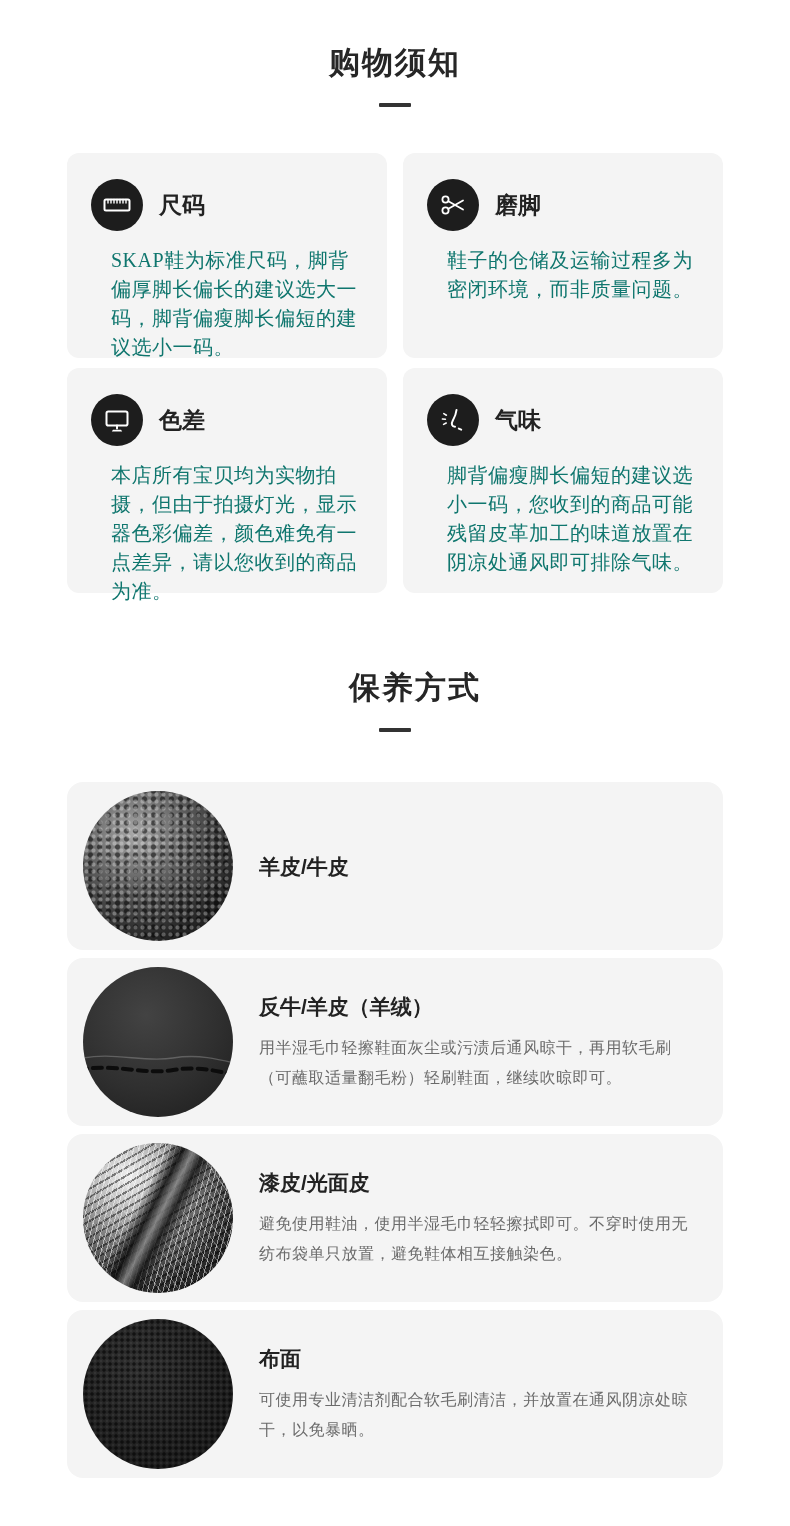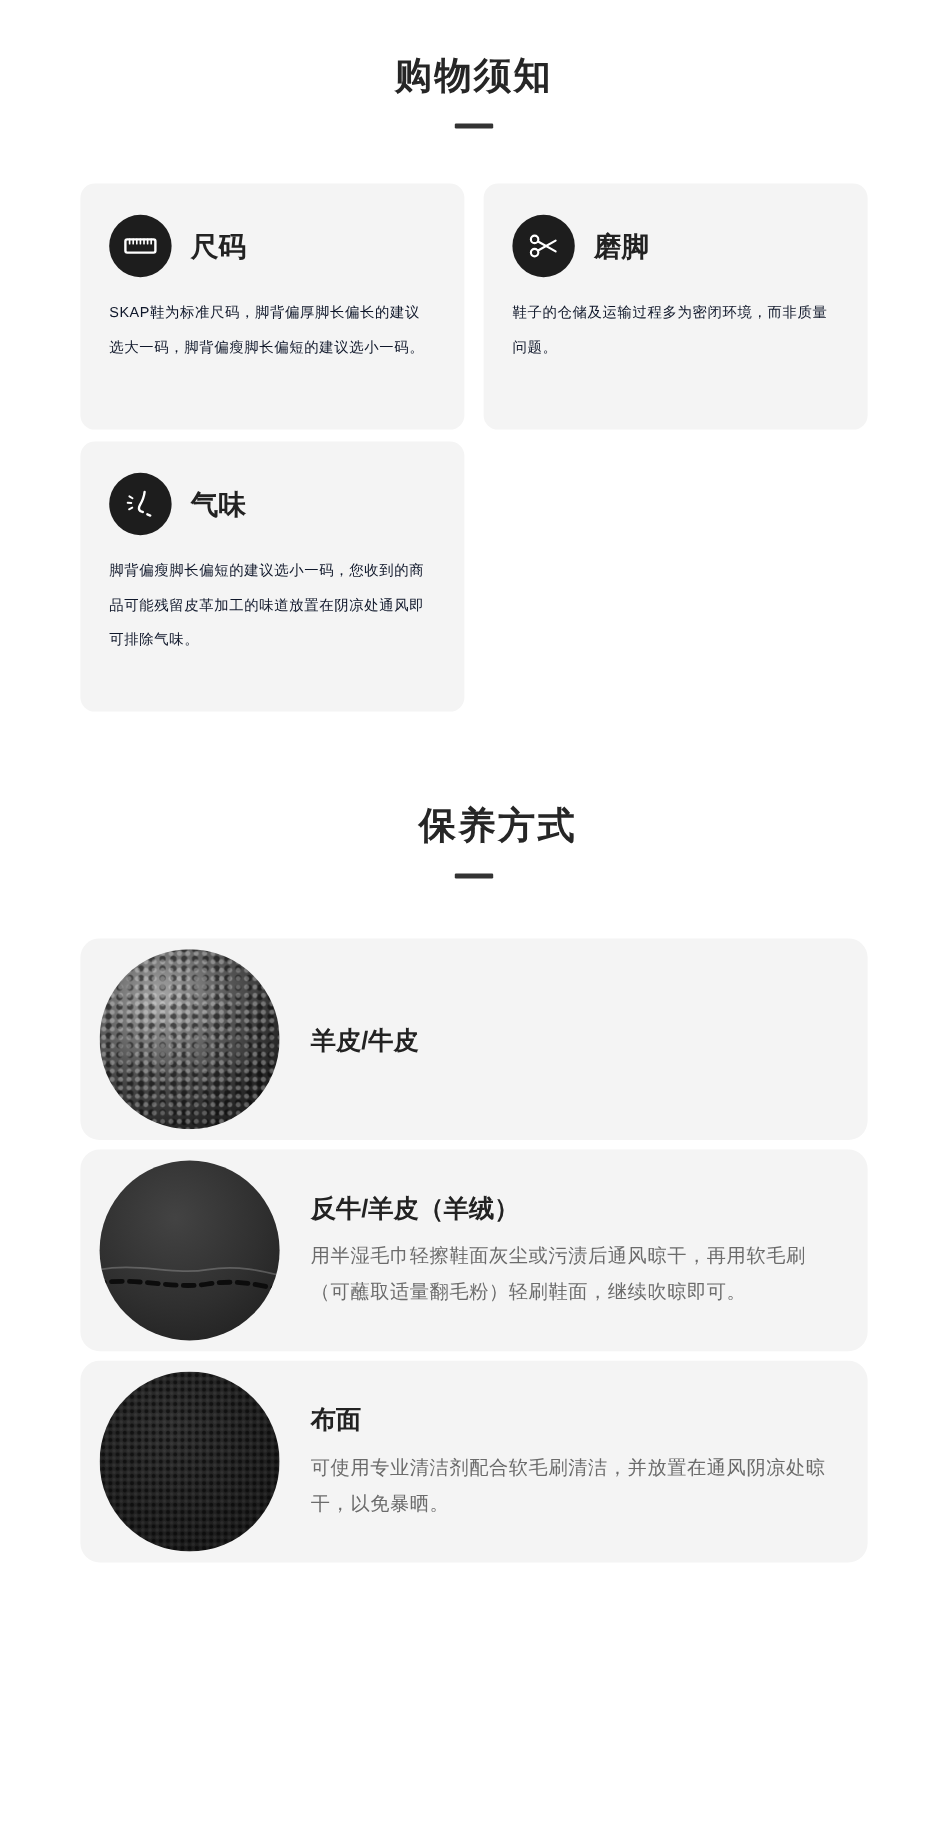--- a/index.html
+++ b/index.html
@@ -17,33 +17,35 @@
     width:32px;height:4px;background:#333333;margin:22px auto 0;border-radius:1px;
   }
   
   .notice-grid{
     margin:46px 23px 0;display:grid;grid-template-columns:1fr 1fr;
     column-gap:16px;row-gap:10px;
   }
   .notice-card{
     background:#f4f4f4;border-radius:12px;box-sizing:border-box;
     padding:26px 28px 24px 24px;
+    font-family:Liberation Serif, serif;
   }
   .notice-card.r1{height:205px;}
   .notice-card.r2{height:225px;}
   .notice-head{display:flex;align-items:center;gap:16px;}
   .icon-circle{
     width:52px;height:52px;border-radius:50%;background:#1d1d1d;flex:none;
     display:flex;align-items:center;justify-content:center;
   }
   .icon-circle svg{display:block;}
   .notice-title{font-size:23px;font-weight:700;color:#222222;}
   .notice-body{
-    margin-top:15px;font-size:12px;line-height:29px;color:#0f172a;
+    margin-top:15px;font-size:20px;line-height:29px;color:#0f766e;
     letter-spacing:.5px;
+    margin-left:20px;
   }
   
   .care-section-title{margin-top:76px;padding-left:40px;}
   .care-list{
     margin:50px 23px 0;display:flex;flex-direction:column;gap:8px;
   }
   .care-card{
     background:#f4f4f4;border-radius:16px;height:168px;box-sizing:border-box;
     display:flex;align-items:center;padding:0 26px 0 16px;overflow:hidden;
   }
@@ -113,20 +115,33 @@
             <circle cx="8.5" cy="21.5" r="3.1"></circle>
             <path d="M11.4 12.2 L26 20.5"></path>
             <path d="M11.4 19.8 L26 11.5"></path>
           </svg>
         </span>
         <span class="notice-title">磨脚</span>
       </div>
       <div class="notice-body">鞋子的仓储及运输过程多为密闭环境，而非质量问题。</div>
     </div>
 
+    <div class="notice-card r2">
+      <div class="notice-head">
+        <span class="icon-circle">
+          <svg width="32" height="32" viewBox="0 0 32 32" fill="none" stroke="#ffffff" stroke-width="2" stroke-linecap="round">
+            <rect x="5.5" y="7.5" width="21" height="14" rx="1.8"></rect>
+            <path d="M16 21.5 L16 24.5"></path>
+            <path d="M12 25.8 h8 l1.2 1.6 h-10.4 z" fill="#ffffff" stroke="none"></path>
+          </svg>
+        </span>
+        <span class="notice-title">色差</span>
+      </div>
+      <div class="notice-body">本店所有宝贝均为实物拍摄，但由于拍摄灯光，显示器色彩偏差，颜色难免有一点差异，请以您收到的商品为准。</div>
+    </div>
 
     <div class="notice-card r2">
       <div class="notice-head">
         <span class="icon-circle">
           <svg width="32" height="32" viewBox="0 0 32 32" fill="none" stroke="#ffffff" stroke-width="2" stroke-linecap="round">
             <path d="M19.5 6 C19 11 17.6 13.5 15.6 17 C14 19.8 14.9 22.4 18 22.7"></path>
             <path d="M21.8 24.6 l2.4 1"></path>
             <path d="M9.4 11.2 l-2.6 -1.6" stroke-width="1.6"></path>
             <path d="M8.4 15.2 l-3 -0.2" stroke-width="1.6"></path>
             <path d="M9.2 19 l-2.6 1.4" stroke-width="1.6"></path>
@@ -157,20 +172,27 @@
           <path d="M-5 92 C30 84 60 96 90 91 C115 87 135 92 155 97" stroke="rgba(255,255,255,.22)" stroke-width="1.4"></path>
           <path d="M-5 103 C30 96 60 108 90 103 C115 99 135 104 155 109" stroke="#0c0c0c" stroke-width="4" stroke-dasharray="9 6" stroke-linecap="round"></path>
         </svg>
       </div>
       <div class="care-text">
         <div class="care-title">反牛/羊皮（羊绒）</div>
         <div class="care-body">用半湿毛巾轻擦鞋面灰尘或污渍后通风晾干，再用软毛刷（可蘸取适量翻毛粉）轻刷鞋面，继续吹晾即可。</div>
       </div>
     </div>
 
+    <div class="care-card">
+      <div class="tex tex-patent"></div>
+      <div class="care-text">
+        <div class="care-title">漆皮/光面皮</div>
+        <div class="care-body">避免使用鞋油，使用半湿毛巾轻轻擦拭即可。不穿时使用无纺布袋单只放置，避免鞋体相互接触染色。</div>
+      </div>
+    </div>
 
     <div class="care-card">
       <div class="tex tex-fabric"></div>
       <div class="care-text">
         <div class="care-title">布面</div>
         <div class="care-body">可使用专业清洁剂配合软毛刷清洁，并放置在通风阴凉处晾干，以免暴晒。</div>
       </div>
     </div>
 
   </div>

